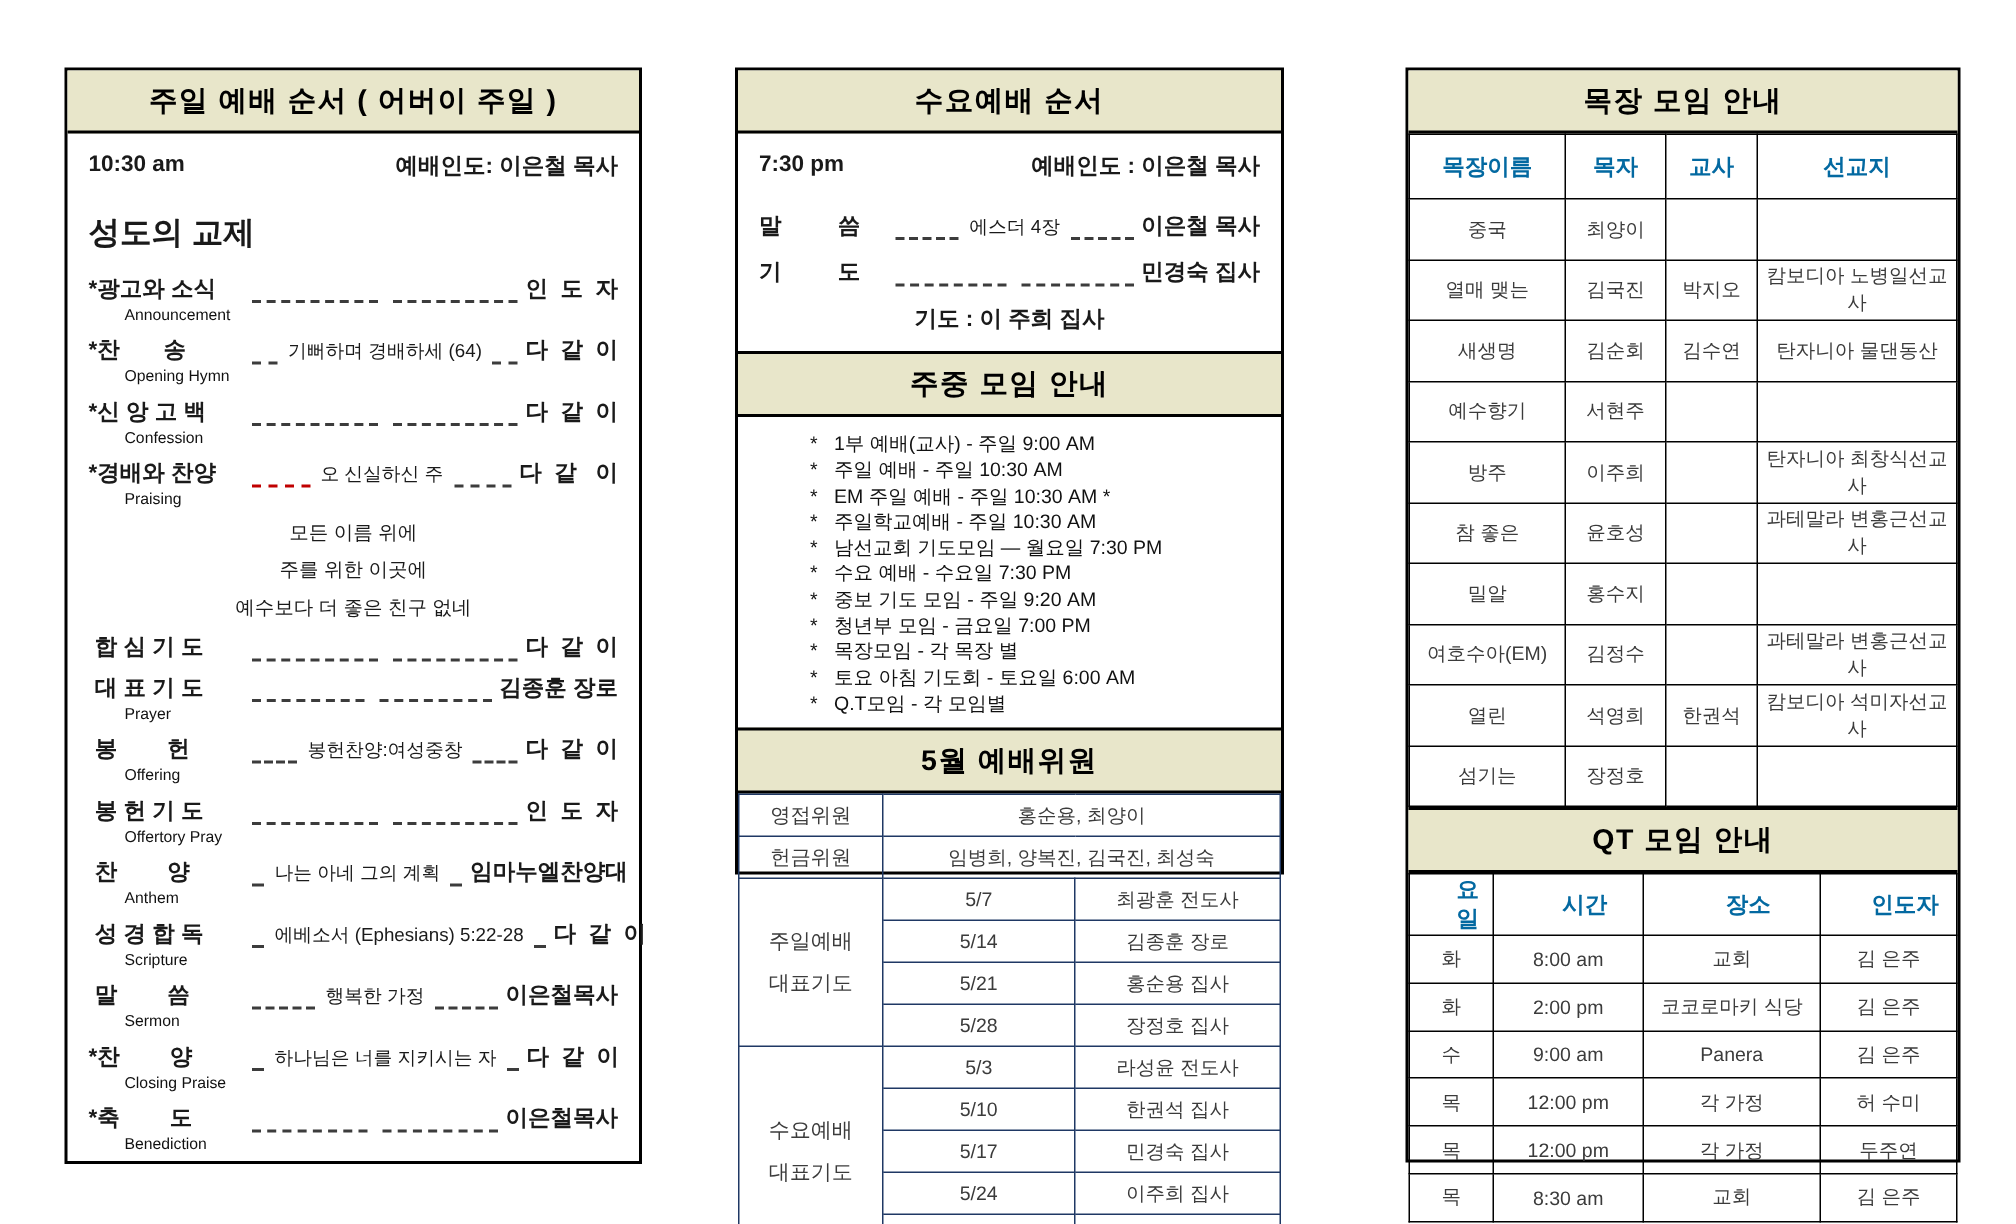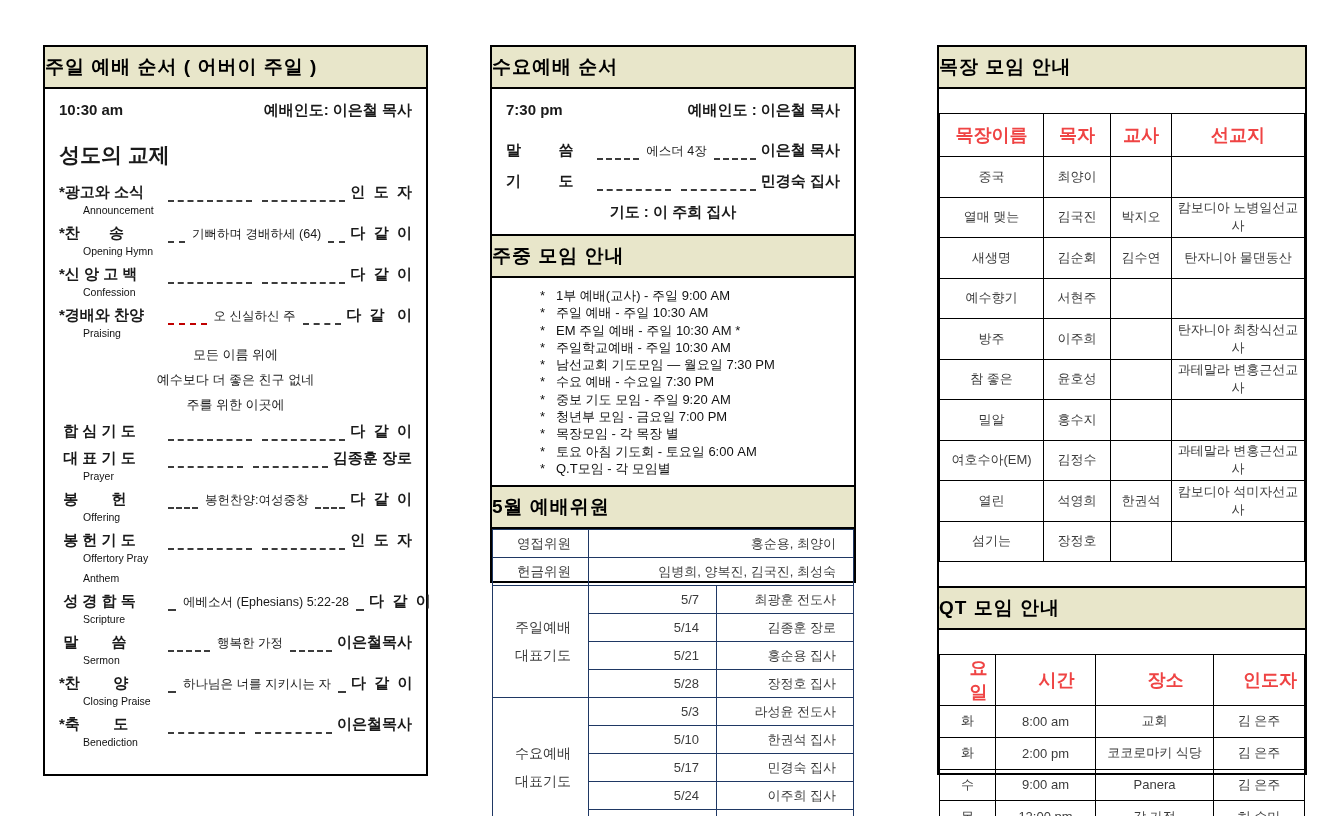--- a/index.html
+++ b/index.html
@@ -1,19 +1,19 @@
 <!DOCTYPE html>
 <html><head>
 <meta charset="utf-8">
 <style>
   html,body{margin:0;padding:0;background:#ffffff;}
   body{font-family:"Liberation Sans","DejaVu Sans",sans-serif;color:#1a1a1a;}
   .canvas{position:relative;width:1344px;height:816px;background:#ffffff;overflow:hidden;}
   .panel{position:absolute;border:2px solid #000;background:#fff;box-sizing:border-box;}
-  .panel-header{background:#e8e6ca;border-bottom:2px solid #000;text-align:left;
+  .panel-header{background:#e8e6ca;border-bottom:2px solid #000;text-align:center;
     font-weight:bold;font-size:19px;letter-spacing:1px;padding:7px 0;color:#000;}
   .panel-header.mid-section{border-top:2px solid #000;}
 
   
   .left-panel{left:43px;top:45px;width:385px;height:731px;}
   .left-body{padding:12px 14px 8px 14px;}
   .row-between{display:flex;justify-content:space-between;font-size:15px;font-weight:600;margin-bottom:21px;}
   .fellowship{font-size:21px;font-weight:600;margin-bottom:14px;}
   .order-item{margin-bottom:8px;}
   .order-line{display:flex;align-items:flex-end;font-size:15px;}
@@ -31,31 +31,31 @@
   .middle-panel{left:490px;top:45px;width:366px;height:538px;display:flex;flex-direction:column;}
   .mid-body{padding:12px 14px 6px 14px;}
   .mid-items .order-line{margin-bottom:12px;}
   .mid-items .label{min-width:86px;}
   .mid-note{text-align:center;font-size:15px;font-weight:600;margin-top:2px;margin-bottom:6px;}
   .weekly-list{padding:9px 10px 8px 48px;}
   .weekly-item{display:flex;font-size:13px;font-weight:500;line-height:17.3px;color:#111;}
   .weekly-item .bullet{width:16px;flex:0 0 auto;}
   table.committee{width:100%;border-collapse:collapse;flex:1;}
   table.committee td{border:1px solid #1f3864;font-size:13px;color:#3b3b3b;
-    text-align:right;vertical-align:middle;height:25px;padding:1px 17px;}
+    text-align:center;vertical-align:middle;height:25px;padding:1px 0;}
   table.committee td.lbl{font-size:13.5px;color:#3b3b3b;}
   table.committee td.group-lbl{font-size:14px;}
   table.committee td.group-lbl div{margin:10px 0;}
 
   
-  .right-panel{left:937px;top:45px;width:370px;height:730px;display:flex;flex-direction:column;gap:24px;}
+  .right-panel{left:937px;top:45px;width:370px;height:730px;display:flex;flex-direction:column;}
   table.grid{width:100%;border-collapse:collapse;}
   table.grid td,table.grid th{border:1px solid #000;text-align:center;vertical-align:middle;
     font-size:13px;color:#3b3b3b;font-weight:500;padding:1px 2px;}
-  table.grid th{font-weight:bold;color:#ef4444;font-size:18px;}
+  table.grid th{font-weight:bold;color:#0369a1;font-size:15px;}
   table.mokjang th{height:40px;}
   table.mokjang td{height:37.5px;}
   table.qt th{height:25px;padding-left:24px;}
   table.qt td{height:28.8px;}
 </style>
 </head>
 <body>
 
 <div class="canvas">
 
@@ -102,22 +102,22 @@
           <div class="order-item">
           <div class="order-line">
             <span class="label">*경배와 찬양</span>
             <span class="dash dash1 red"></span>
             <span class="center">오 신실하신 주</span>
             <span class="dash dash2"></span>
             <span class="right">다  같   이</span>
           </div>
           <div class="en">Praising</div>
         <div class="extra-line">모든 이름 위에</div>
+            <div class="extra-line">주를 위한 이곳에</div>
             <div class="extra-line">예수보다 더 좋은 친구 없네</div>
-            <div class="extra-line">주를 위한 이곳에</div>
           </div>
           <div class="order-item">
           <div class="order-line">
             <span class="label"> 합 심 기 도</span>
             <span class="dash dash1"></span>
 
             <span class="dash dash2"></span>
             <span class="right">다  같  이</span>
           </div>
 
@@ -146,20 +146,27 @@
           <div class="order-line">
             <span class="label"> 봉 헌 기 도</span>
             <span class="dash dash1"></span>
 
             <span class="dash dash2"></span>
             <span class="right">인  도  자</span>
           </div>
           <div class="en">Offertory Pray</div>
         </div>
           <div class="order-item">
+          <div class="order-line">
+            <span class="label"> 찬        양</span>
+            <span class="dash dash1"></span>
+            <span class="center">나는 아네 그의 계획</span>
+            <span class="dash dash2"></span>
+            <span class="right">임마누엘찬양대</span>
+          </div>
           <div class="en">Anthem</div>
         </div>
           <div class="order-item">
           <div class="order-line">
             <span class="label"> 성 경 합 독</span>
             <span class="dash dash1"></span>
             <span class="center">에베소서 (Ephesians) 5:22-28</span>
             <span class="dash dash2"></span>
             <span class="right">다  같  이</span>
           </div>

